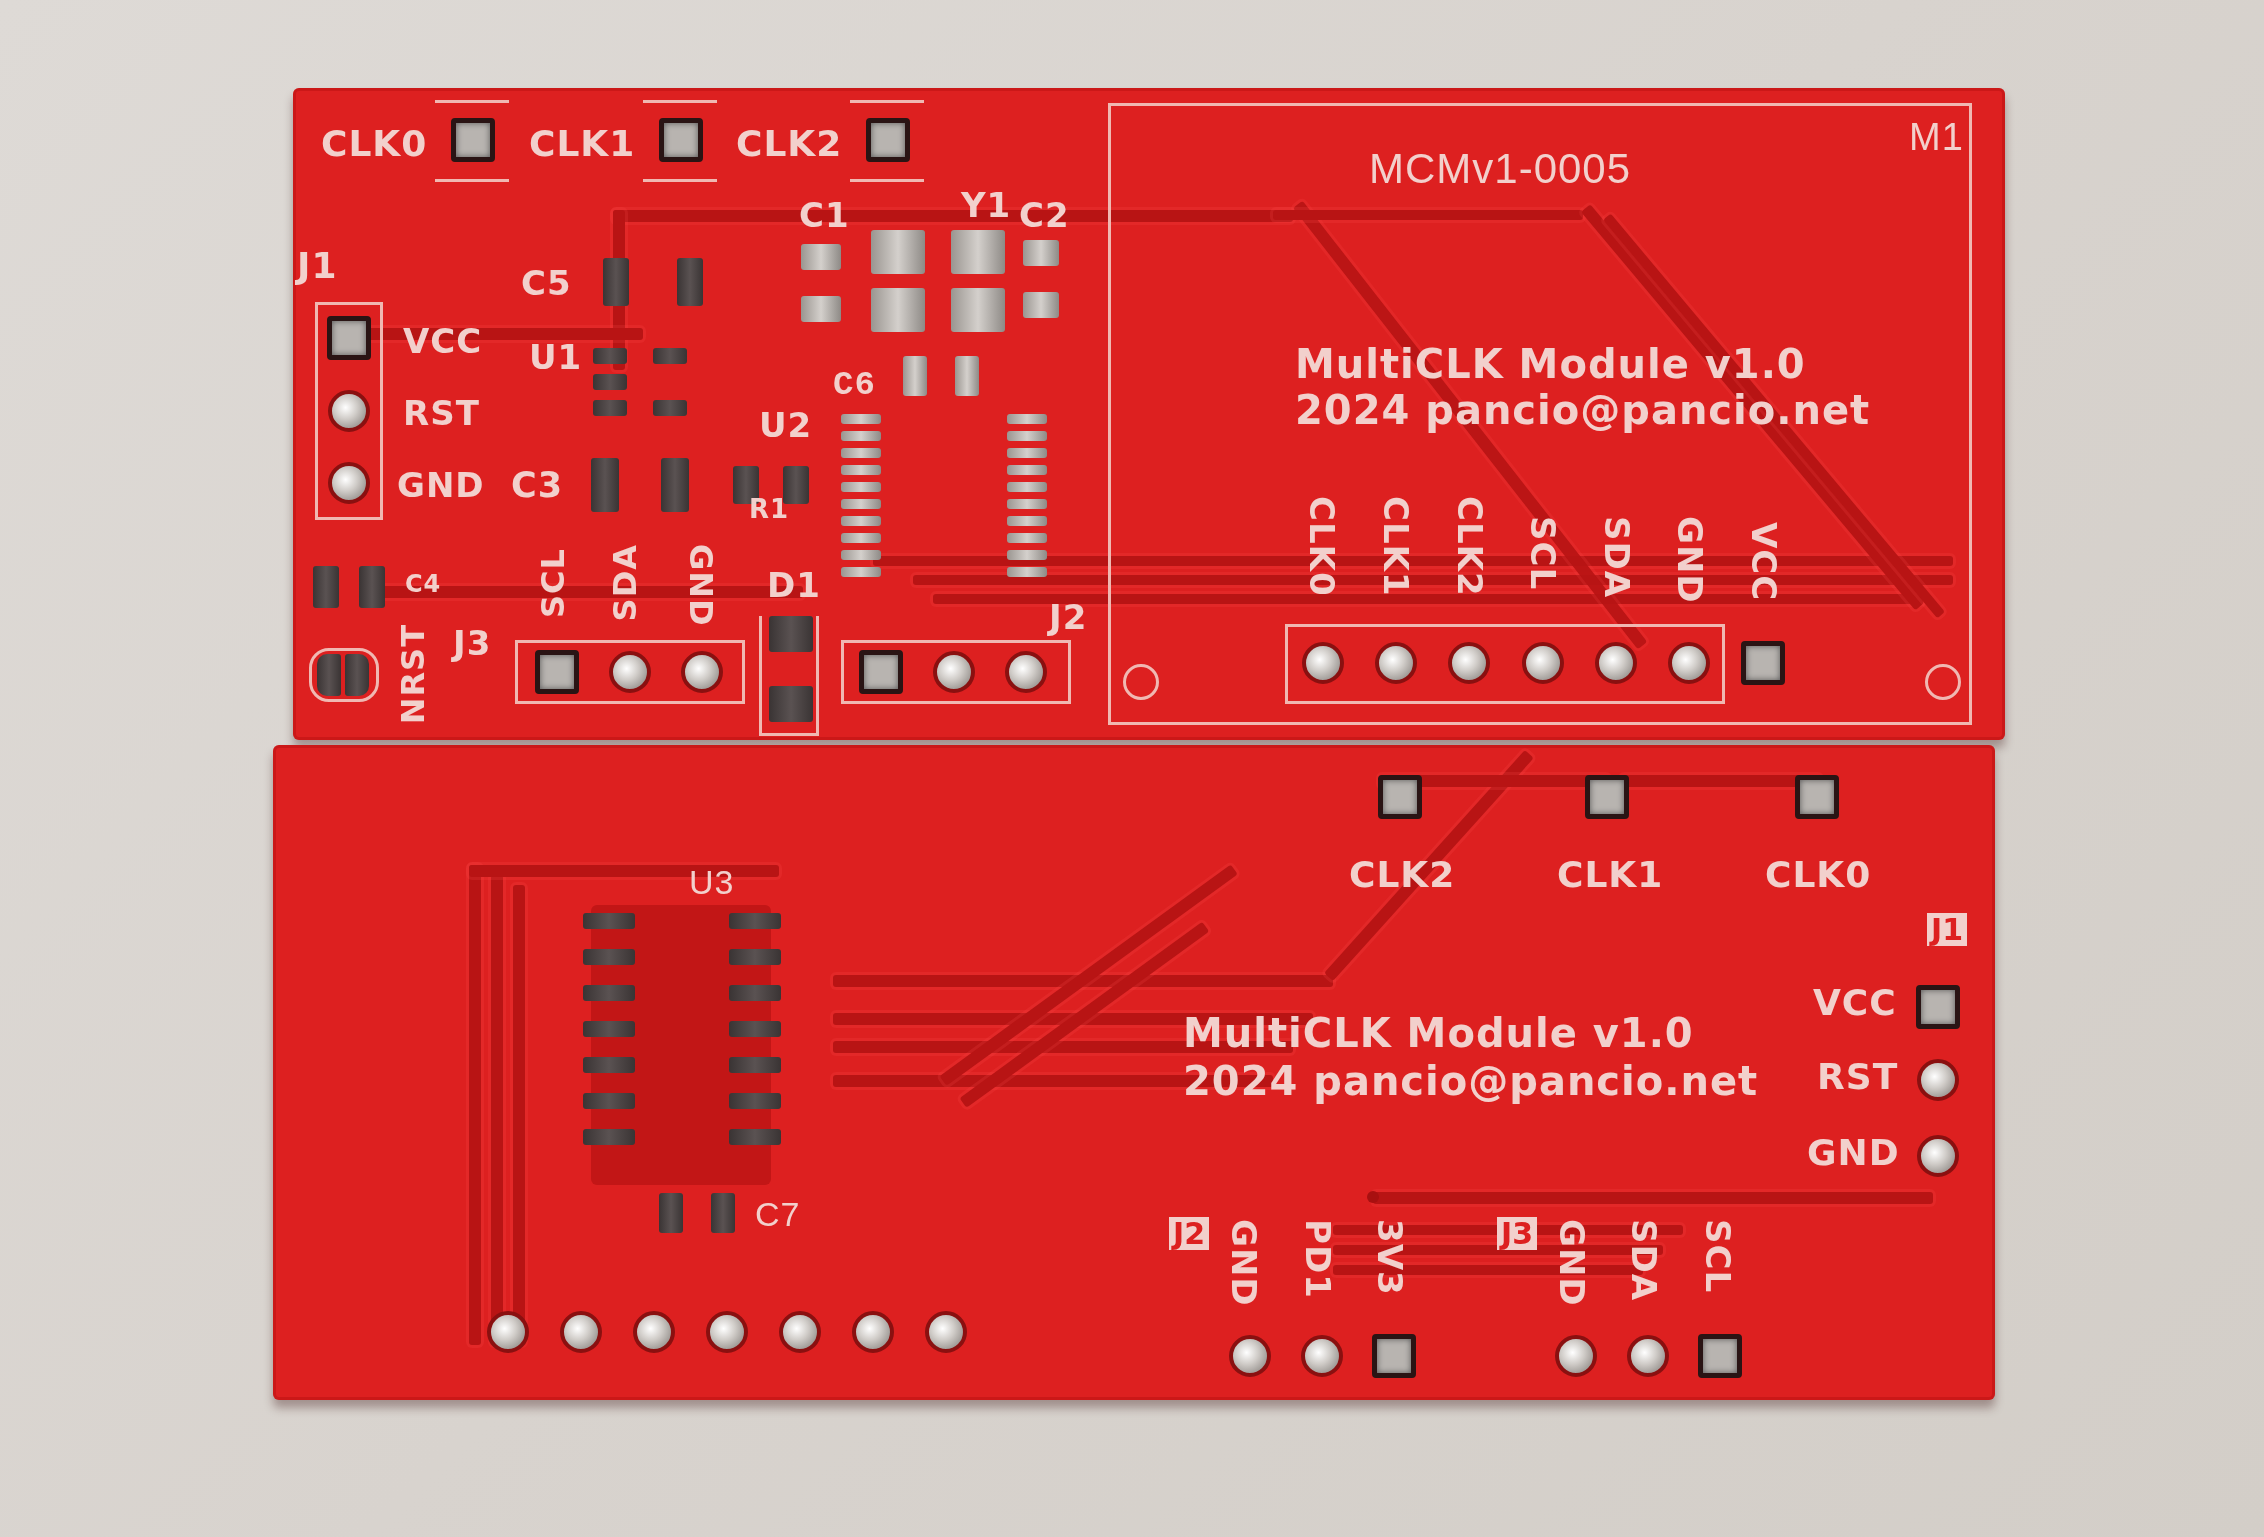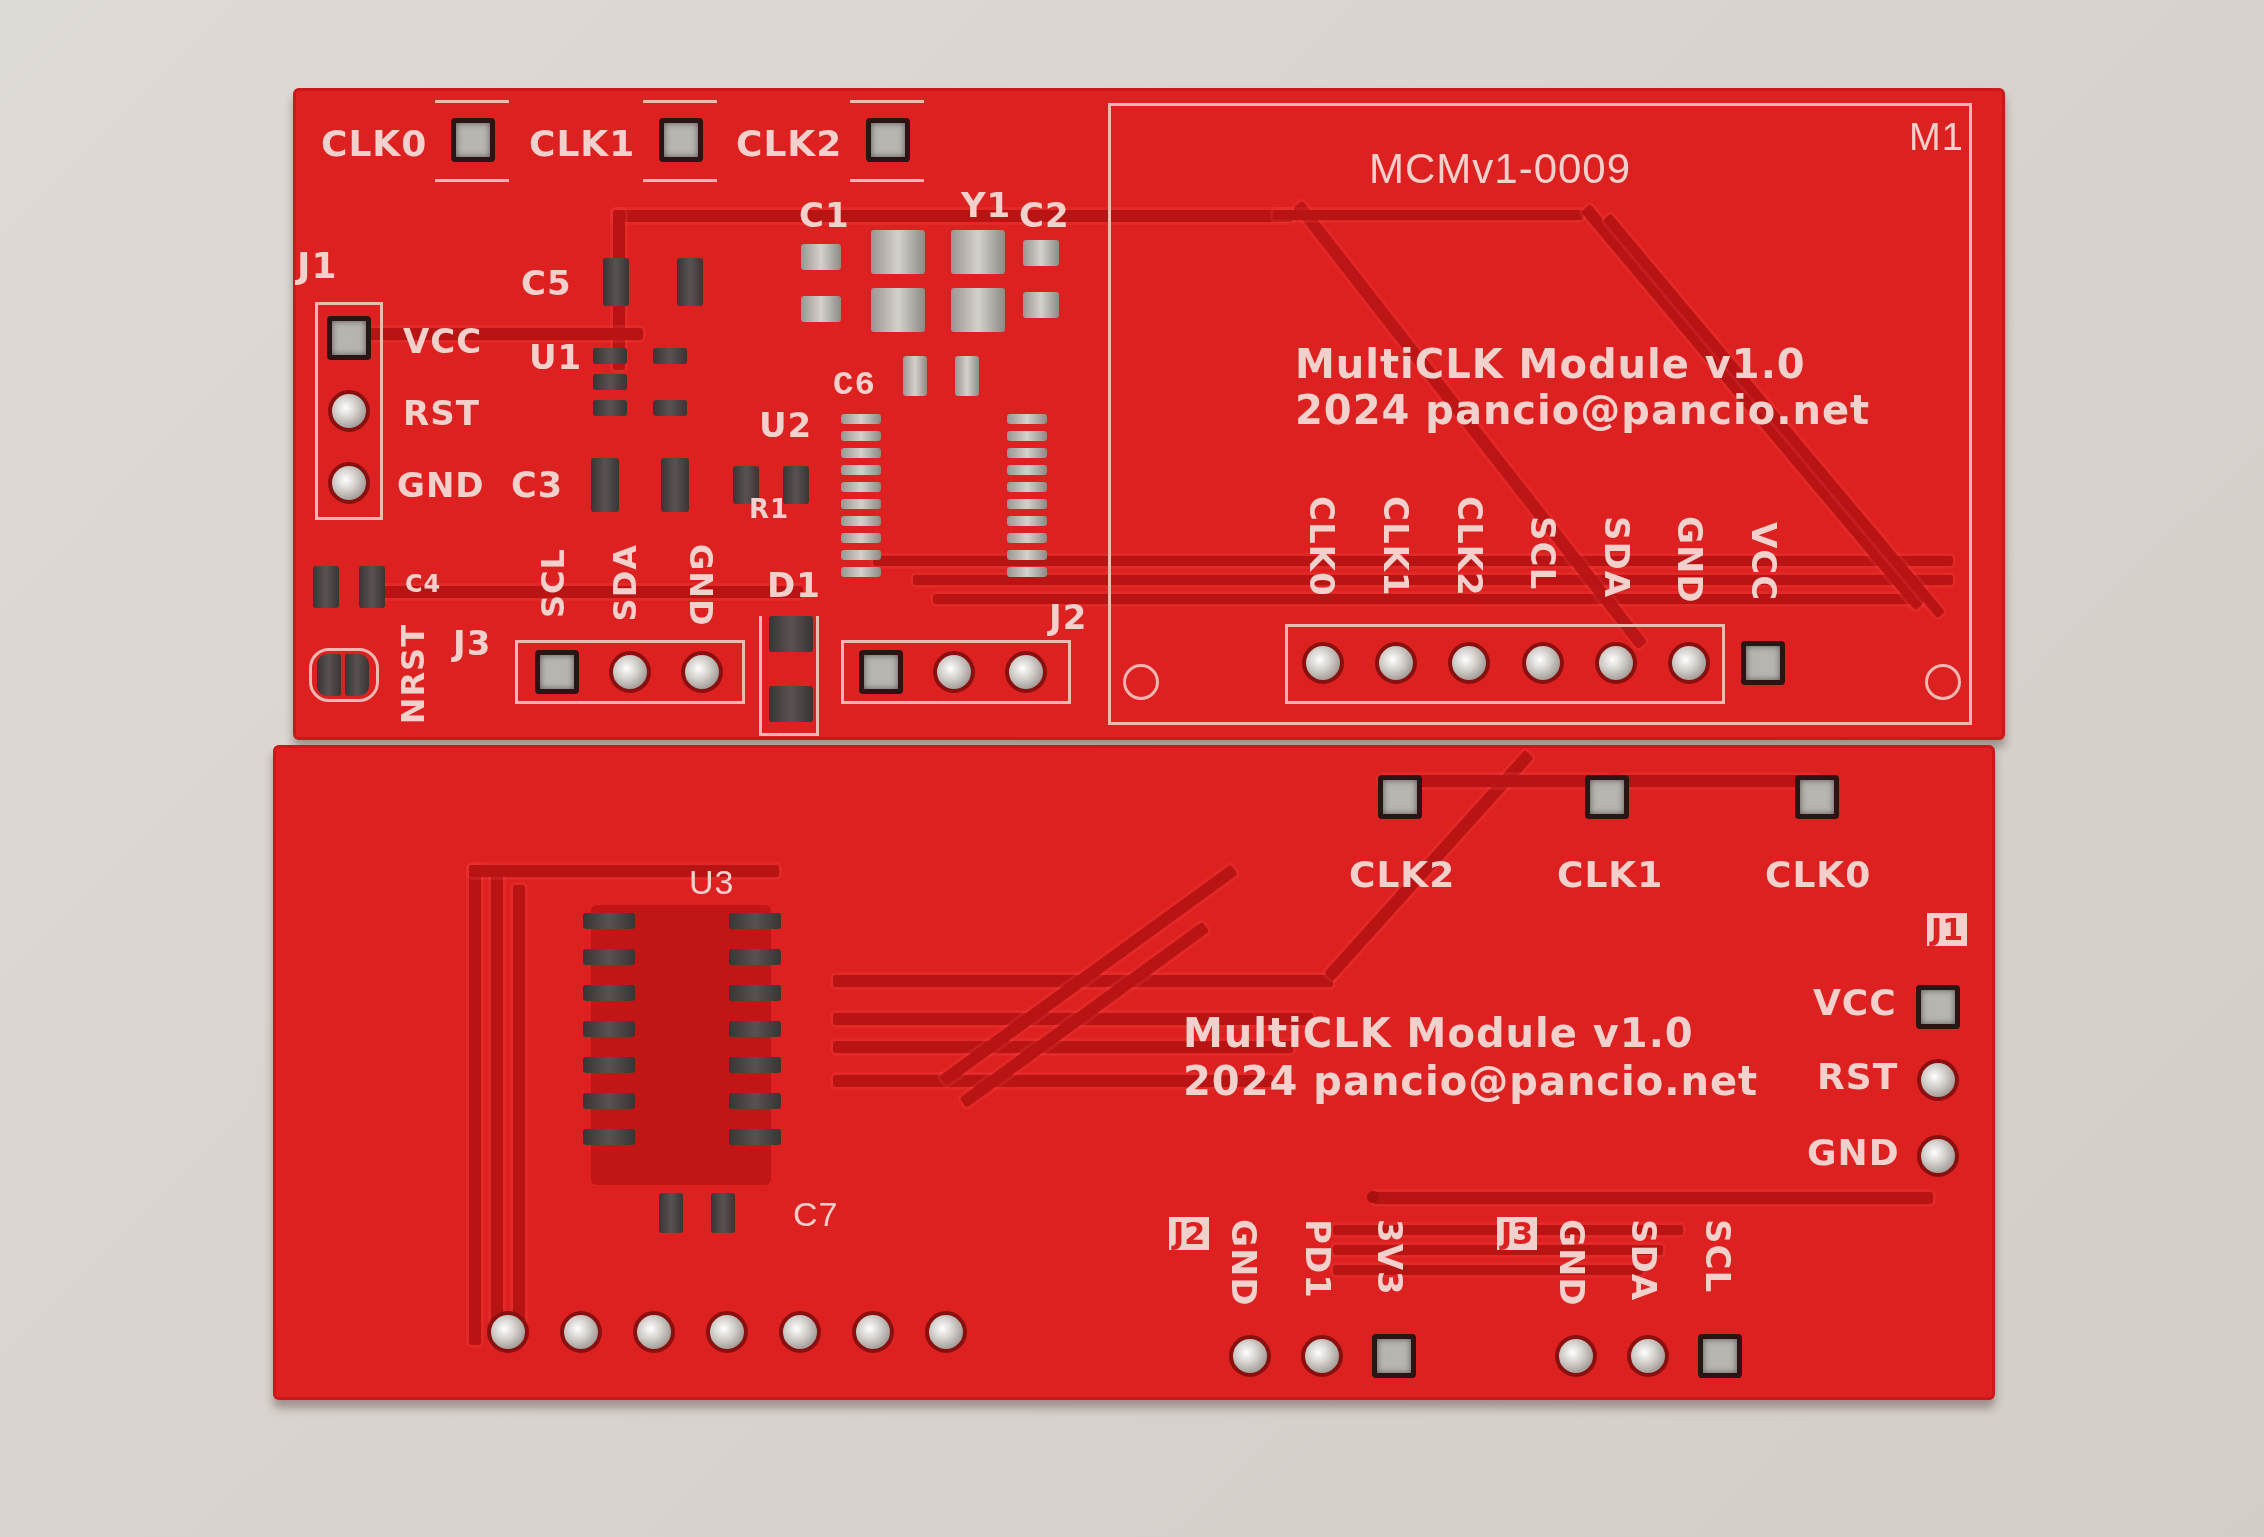--- a/index.html
+++ b/index.html
@@ -146,21 +146,21 @@
   </div>
 
   <div class="silk" style="left:756px;top:512px;font-size:34px;">J2</div>
   <div class="outline" style="left:548px;top:552px;width:230px;height:64px;"></div>
   <div class="pad-sq" style="left:566px;top:562px;"></div>
   <div class="pad-rd" style="left:640px;top:563px;"></div>
   <div class="pad-rd" style="left:712px;top:563px;"></div>
 
   <div class="outline" style="left:815px;top:15px;width:864px;height:622px;"></div>
   <div class="silk sans" style="left:1616px;top:30px;font-size:38px;">M1</div>
-  <div class="silk sans" style="left:1076px;top:60px;font-size:42px;">MCMv1-0009</div>
+  <div class="silk sans" style="left:1076px;top:60px;font-size:42px;">MCMv1-0005</div>
   <div class="silk" style="left:1002px;top:256px;font-size:40px;">MultiCLK Module v1.0</div>
   <div class="silk" style="left:1002px;top:302px;font-size:40px;">2024 pancio@pancio.net</div>
   <div class="hole-ring" style="left:830px;top:576px;"></div>
   <div class="hole-ring" style="left:1632px;top:576px;"></div>
 
   <div class="silk vert" style="left:1012px;top:408px;font-size:34px;">CLK0</div>
   <div class="silk vert" style="left:1086px;top:408px;font-size:34px;">CLK1</div>
   <div class="silk vert" style="left:1160px;top:408px;font-size:34px;">CLK2</div>
   <div class="silk vert" style="left:1233px;top:428px;font-size:34px;">SCL</div>
   <div class="silk vert" style="left:1307px;top:428px;font-size:34px;">SDA</div>
@@ -231,21 +231,21 @@
     <div class="smd dark" style="position:relative;width:52px;height:16px;margin-bottom:20px;"></div>
     <div class="smd dark" style="position:relative;width:52px;height:16px;margin-bottom:20px;"></div>
     <div class="smd dark" style="position:relative;width:52px;height:16px;margin-bottom:20px;"></div>
     <div class="smd dark" style="position:relative;width:52px;height:16px;margin-bottom:20px;"></div>
     <div class="smd dark" style="position:relative;width:52px;height:16px;margin-bottom:20px;"></div>
     <div class="smd dark" style="position:relative;width:52px;height:16px;"></div>
   </div>
 
   <div class="smd dark" style="left:386px;top:448px;width:24px;height:40px;"></div>
   <div class="smd dark" style="left:438px;top:448px;width:24px;height:40px;"></div>
-  <div class="silk sans" style="left:482px;top:452px;font-size:34px;margin-left:38px;">C7</div>
+  <div class="silk sans" style="left:482px;top:452px;font-size:34px;">C7</div>
 
   <div style="position:absolute;left:214px;top:566px;">
     <div class="pad-rd" style="left:0px;top:0;"></div>
     <div class="pad-rd" style="left:73px;top:0;"></div>
     <div class="pad-rd" style="left:146px;top:0;"></div>
     <div class="pad-rd" style="left:219px;top:0;"></div>
     <div class="pad-rd" style="left:292px;top:0;"></div>
     <div class="pad-rd" style="left:365px;top:0;"></div>
     <div class="pad-rd" style="left:438px;top:0;"></div>
   </div>

